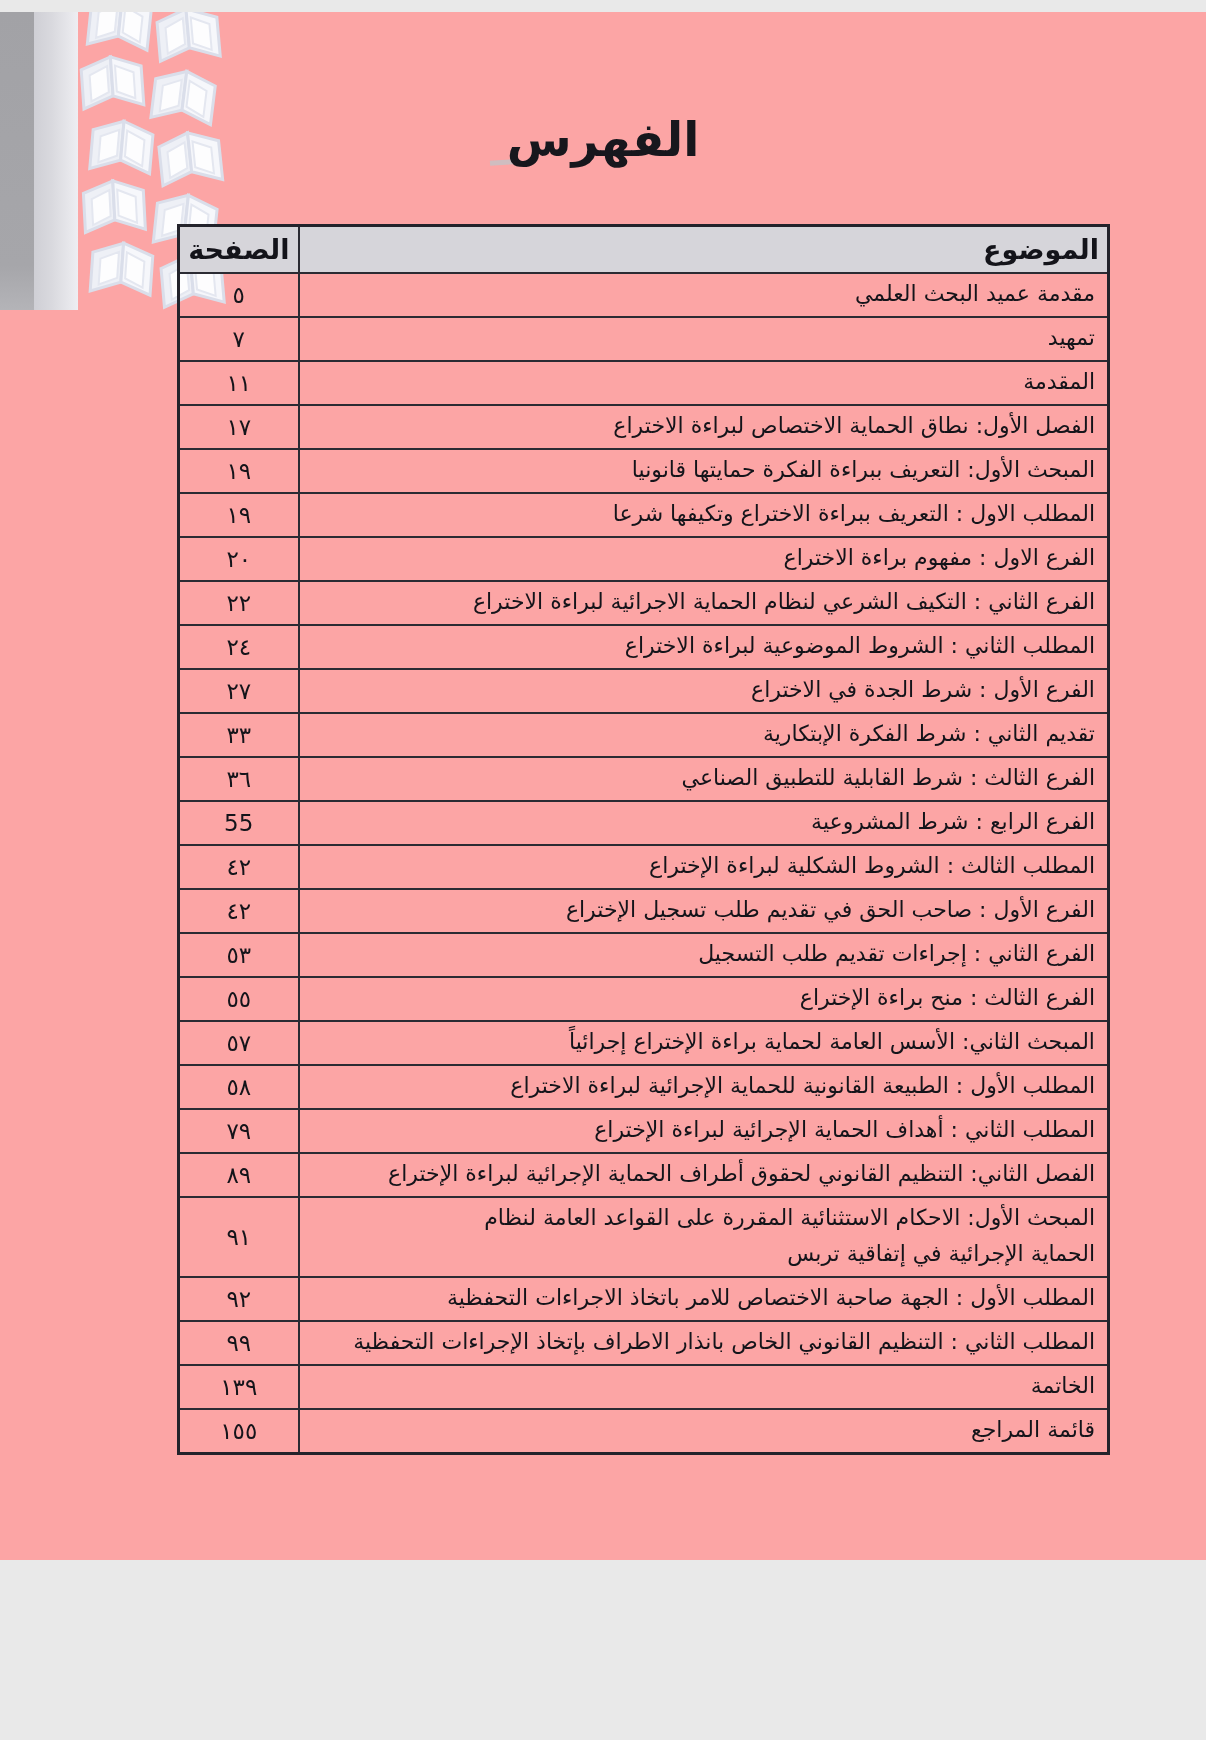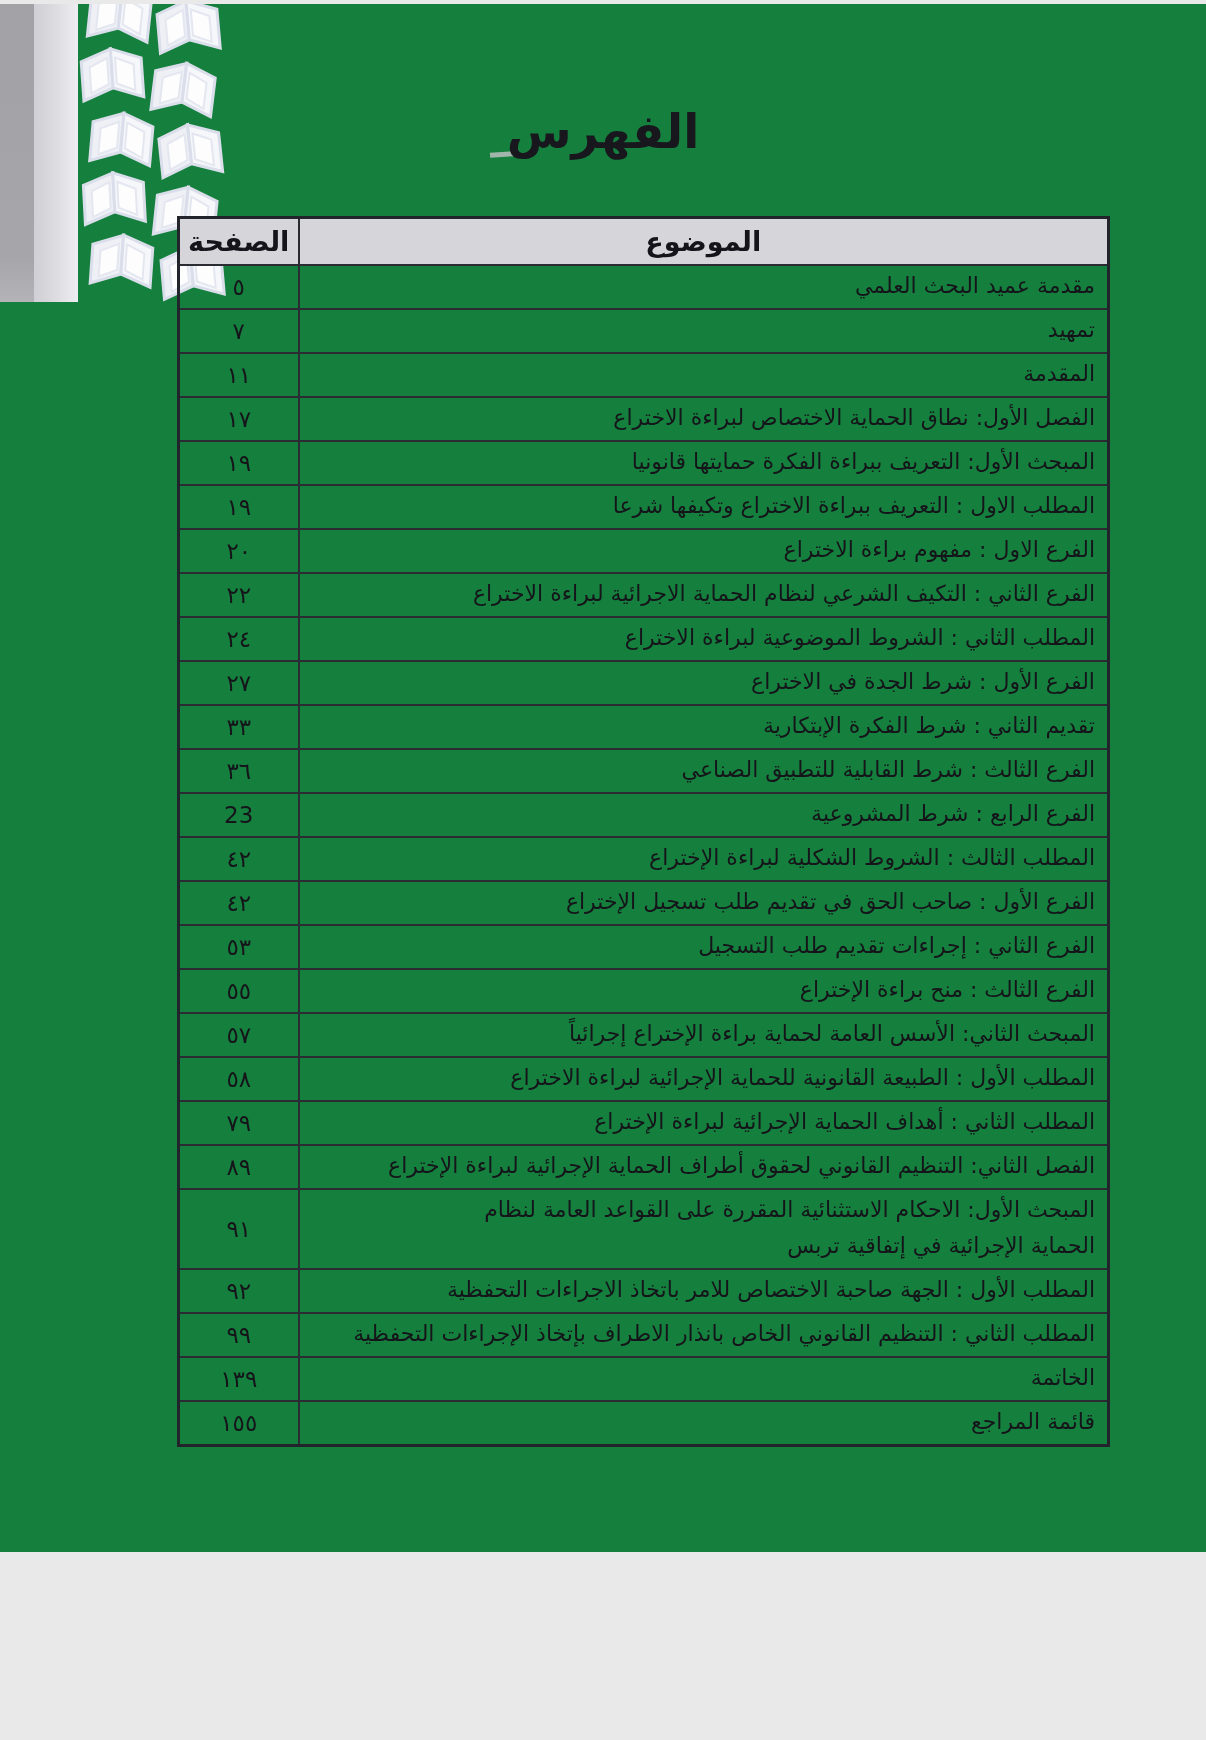--- a/index.html
+++ b/index.html
@@ -3,22 +3,22 @@
 <meta charset="utf-8">
 <style>
   * { margin: 0; padding: 0; box-sizing: border-box; }
   html, body { background: #e9e9e9; }
   body { font-family: "DejaVu Sans", sans-serif; }
 
   .page {
     position: relative;
     width: 1206px;
     height: 1548px;
-    margin: 4px auto;
-    background: #15803d;
+    margin: 12px auto;
+    background: #fca5a5;
     overflow: hidden;
     direction: rtl;
   }
 
   
   .corner-shade {
     position: absolute; left: 0; top: 0;
     width: 34px; height: 298px;
     background: linear-gradient(to bottom, #a2a2a6 0%, #a6a6aa 85%, #b4b4b8 100%);
   }
@@ -52,21 +52,21 @@
     direction: rtl;
   }
   table.toc th, table.toc td {
     border: 2px solid #2b2b33;
     color: #14141a;
   }
   table.toc thead th {
     background: #d6d5da;
     height: 47px;
     font-size: 27px; font-weight: bold;
-    text-align: center;
+    text-align: right;
     padding: 2px 8px;
   }
   col.c-topic { width: 813px; }
   col.c-page  { width: 120px; }
 
   td.topic {
     text-align: right;
     font-size: 22px;
     line-height: 36px;
     padding: 2px 12px 4px 8px;
@@ -190,21 +190,21 @@
         <tr>
     <td class="topic">تقديم الثاني : شرط الفكرة الإبتكارية</td>
     <td class="pagenum">٣٣</td>
   </tr>
         <tr>
     <td class="topic">الفرع الثالث : شرط القابلية للتطبيق الصناعي</td>
     <td class="pagenum">٣٦</td>
   </tr>
         <tr>
     <td class="topic">الفرع الرابع : شرط المشروعية</td>
-    <td class="pagenum">23</td>
+    <td class="pagenum">55</td>
   </tr>
         <tr>
     <td class="topic">المطلب الثالث : الشروط الشكلية لبراءة الإختراع</td>
     <td class="pagenum">٤٢</td>
   </tr>
         <tr>
     <td class="topic">الفرع الأول : صاحب الحق في تقديم طلب تسجيل الإختراع</td>
     <td class="pagenum">٤٢</td>
   </tr>
         <tr>

